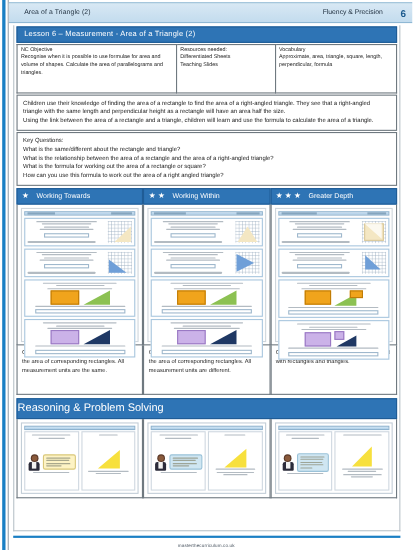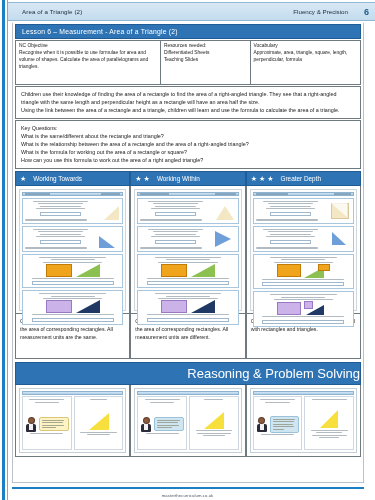--- a/index.html
+++ b/index.html
@@ -169,22 +169,22 @@
     color: #1c1c1c;
     height: 45px;
   }
 
   
   .reason-band {
     margin: 3px 2px 0 2px;
     background: #2e74b5;
     border: 1px solid #1f5c96;
     color: #fff;
-    font-size: 13px;
-    text-align: right;
+    font-size: 10px;
+    text-align: left;
     padding: 3px 0;
   }
 
   .rp-row { display: flex; margin: 0 2px; }
   .rp-cell {
     flex: 1 1 0;
     border: 1px solid #6f7980;
     border-top: none;
     padding: 3px;
     height: 72px;

